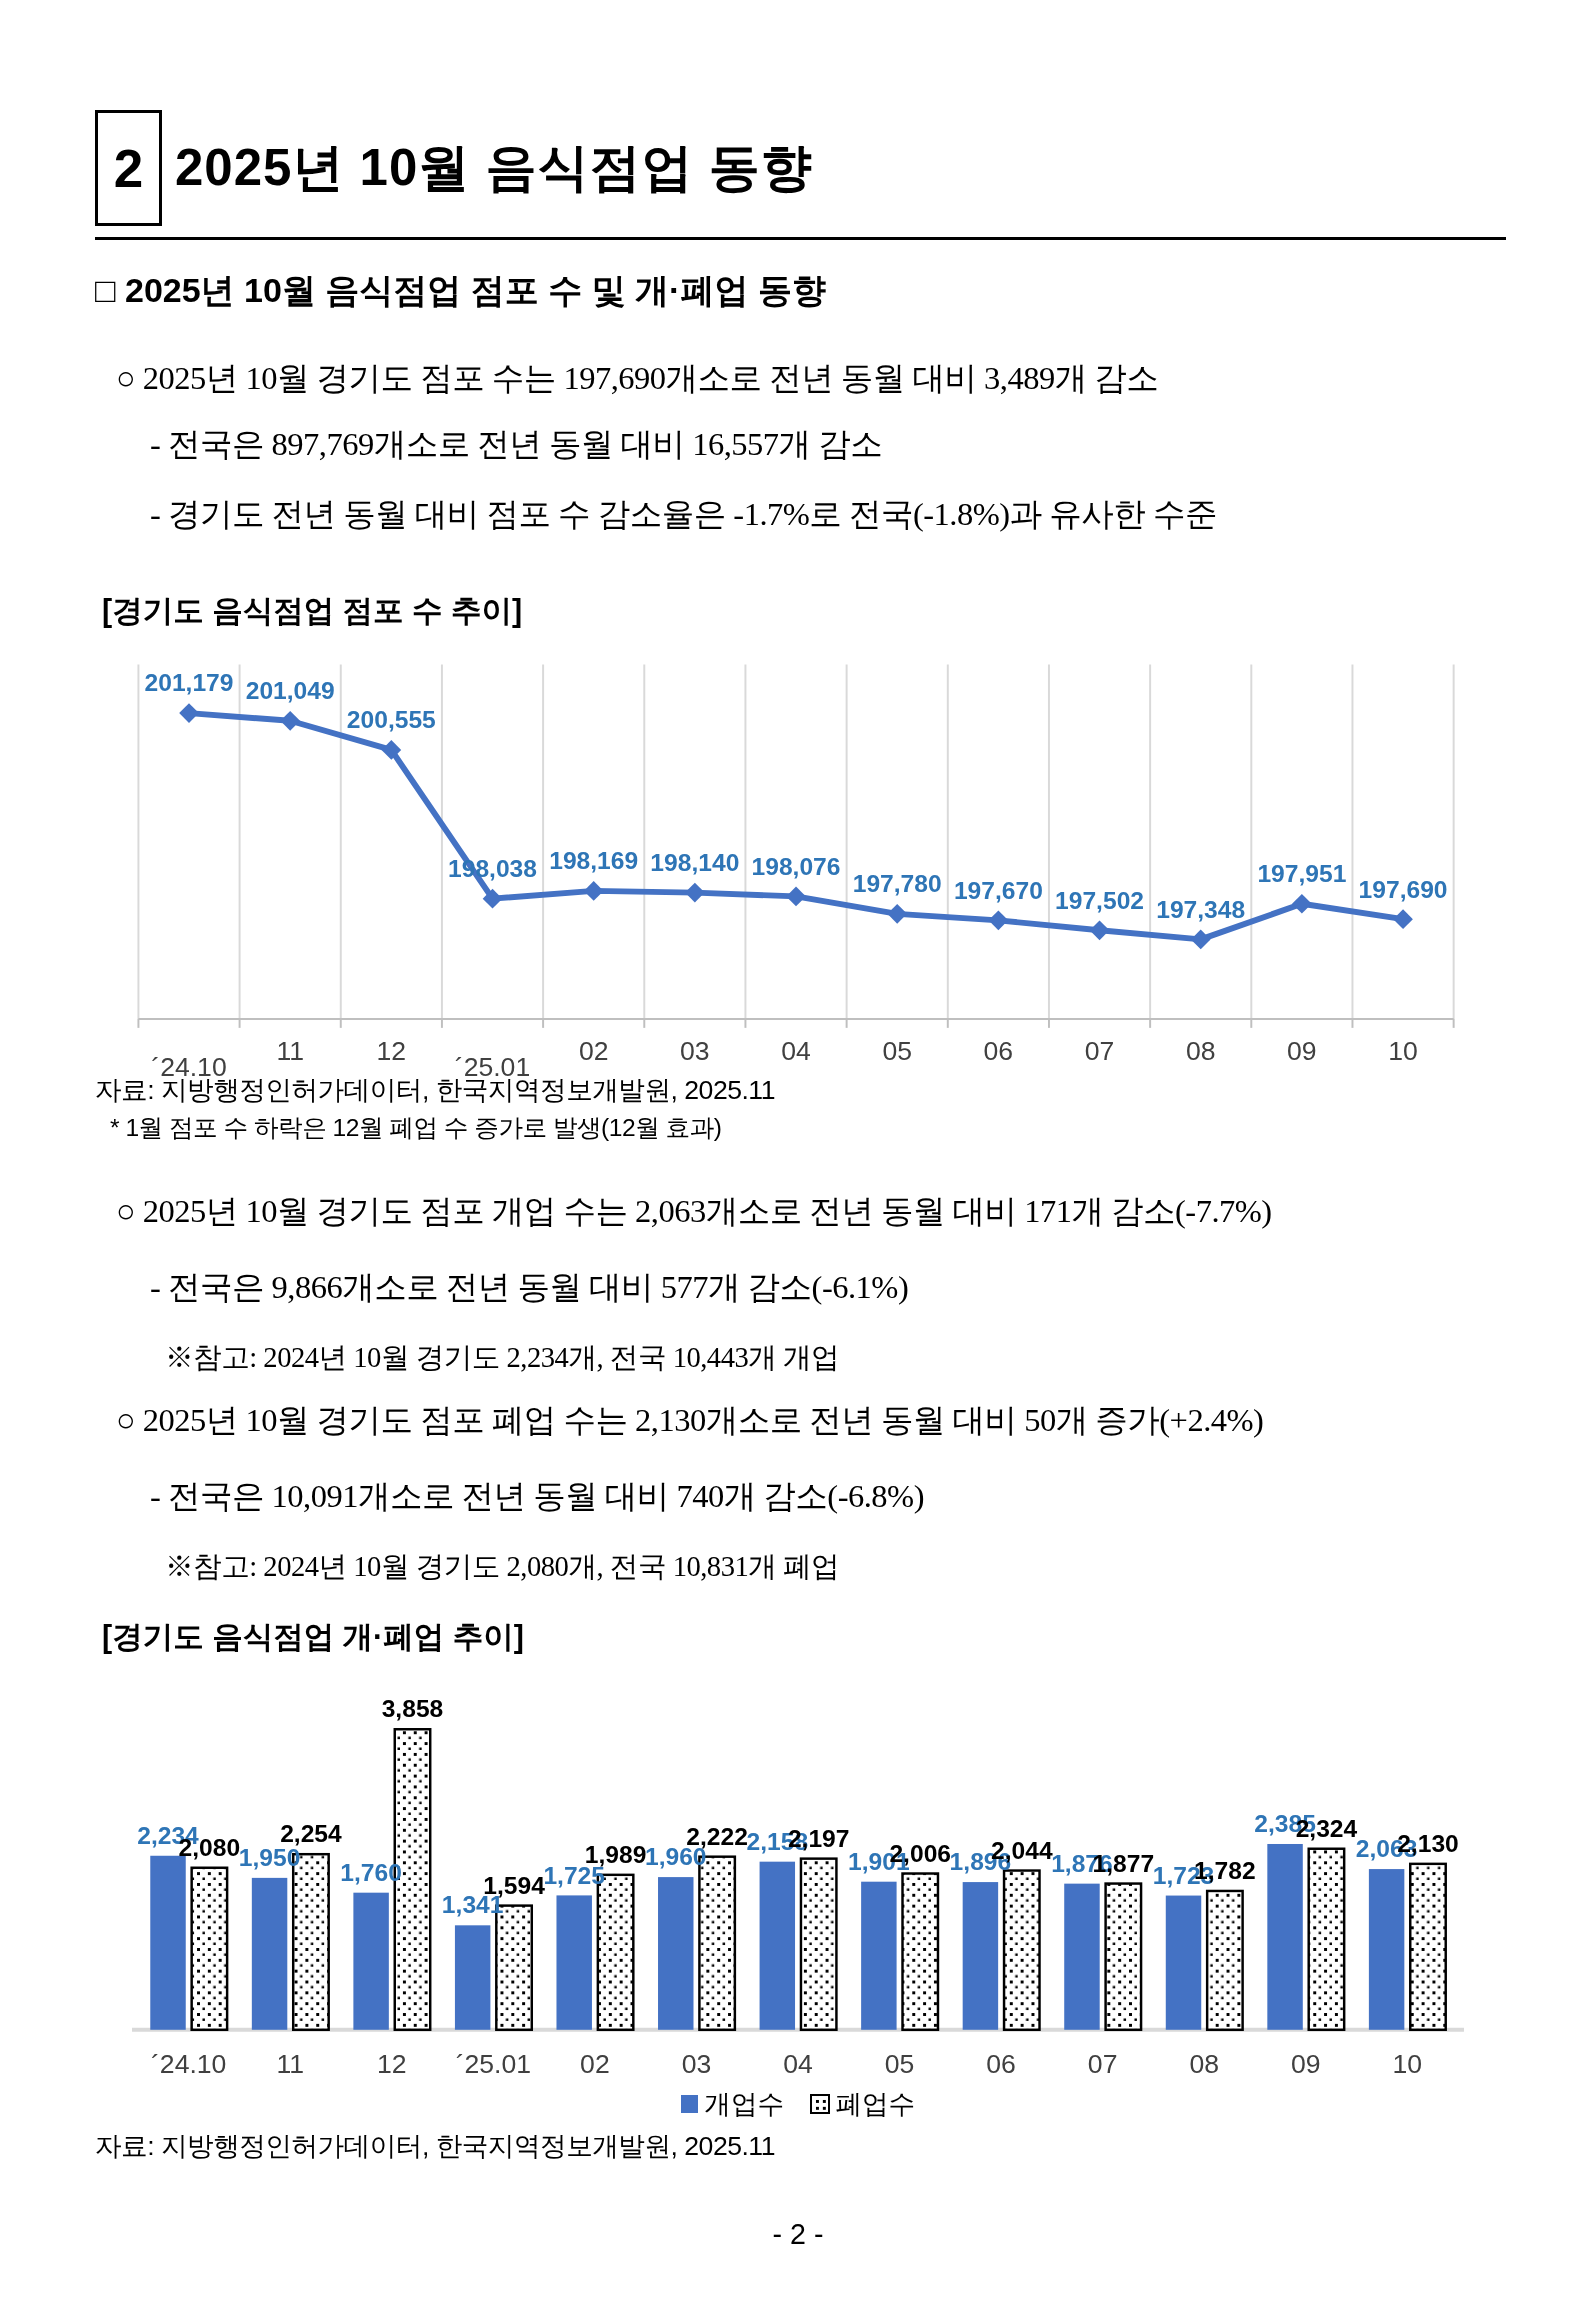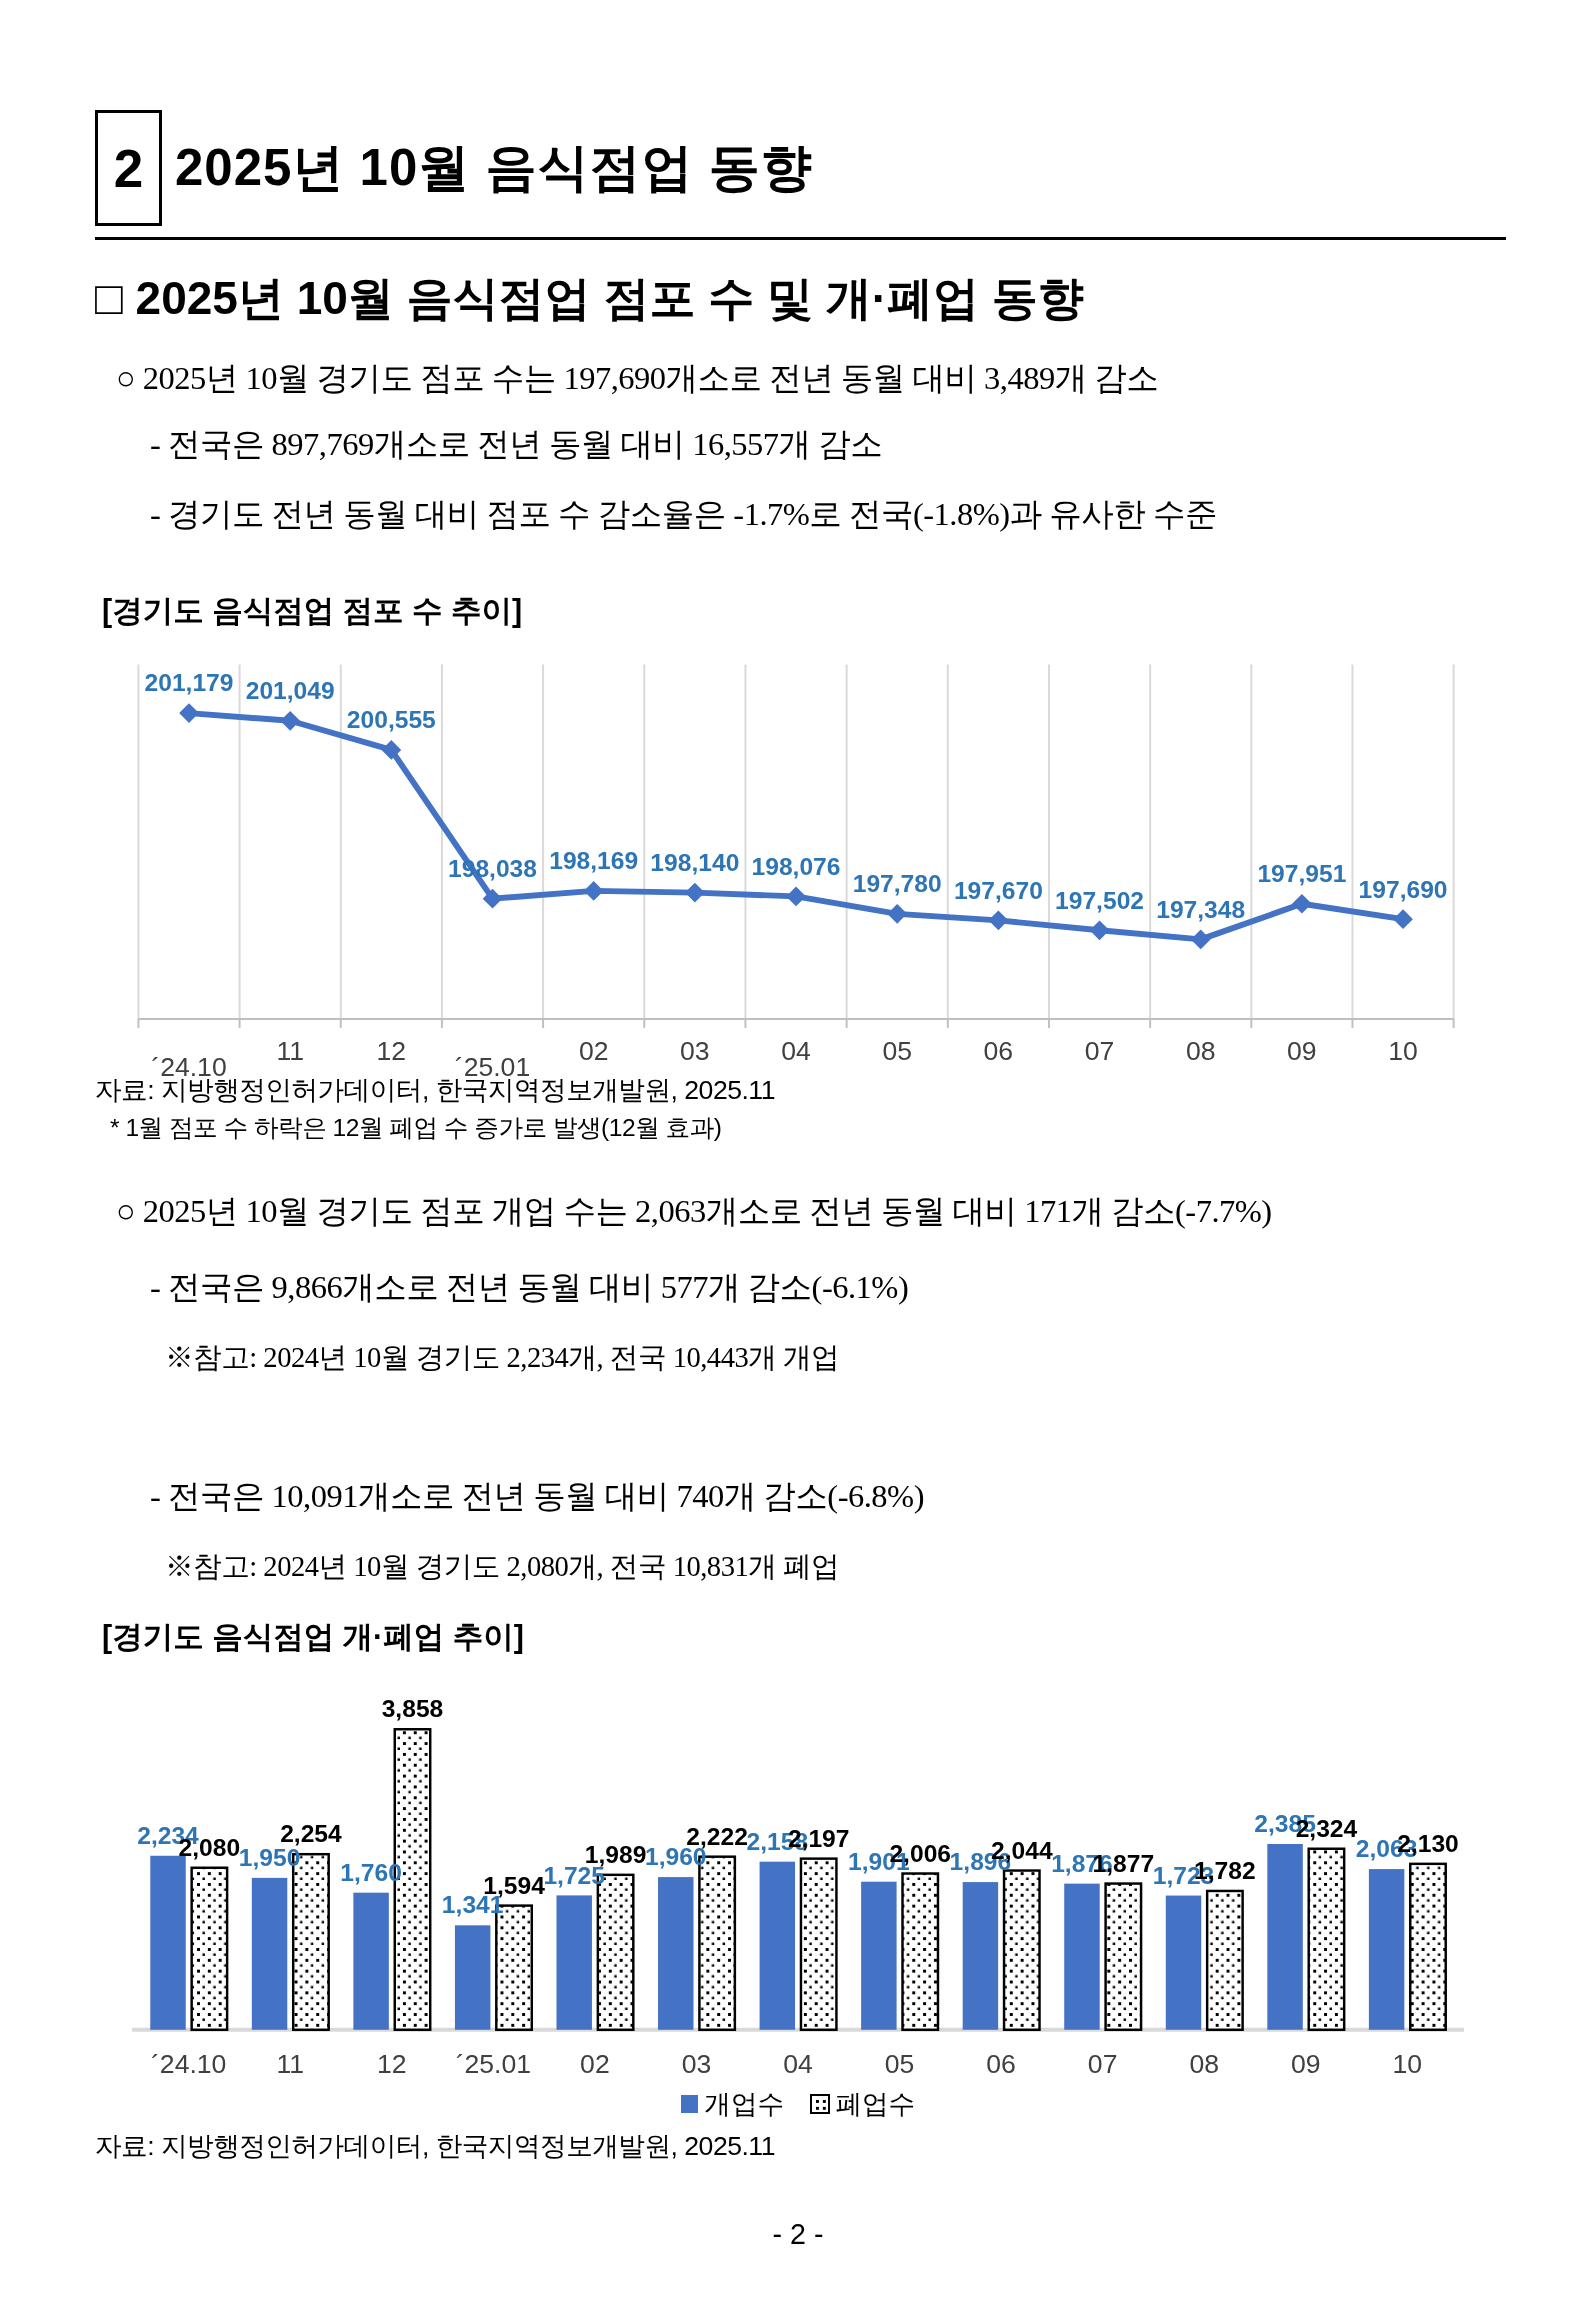--- a/index.html
+++ b/index.html
@@ -9,21 +9,21 @@
   }
   .abs{position:absolute;}
   
   .hdr{position:absolute;left:95px;top:99px;width:1411px;height:138px;
        border-bottom:3.9px solid #000;display:flex;align-items:center;}
   .hdr-num{width:61px;height:110px;border:3px solid #000;display:flex;
        align-items:center;justify-content:center;font-size:53px;font-weight:700;
        font-family:"Liberation Sans",sans-serif;}
   .hdr-title{margin-left:13px;font-size:51px;font-weight:800;letter-spacing:1px;
        font-family:"Liberation Sans",sans-serif;}
-  .section-title{position:absolute;left:95px;top:268px;font-size:46px;font-weight:800;
+  .section-title{position:absolute;left:95px;top:268px;font-size:34px;font-weight:800;
        font-family:"Liberation Sans",sans-serif;letter-spacing:0px;}
   
   .bullet{position:absolute;font-family:"Liberation Serif",serif;font-size:32.5px;
        white-space:nowrap;letter-spacing:-0.5px;}
   .ref{font-size:28.6px;}
   .chart-title{position:absolute;font-size:30.5px;font-weight:800;
        font-family:"Liberation Sans",sans-serif;}
   .src{position:absolute;font-size:26.6px;font-family:"Liberation Sans",sans-serif;letter-spacing:-0.5px;}
   .note{position:absolute;font-size:24.6px;font-family:"Liberation Sans",sans-serif;letter-spacing:-0.5px;}
   .legend{position:absolute;left:0;top:2086px;width:1596px;display:flex;
@@ -126,20 +126,21 @@
       <text x="1424.6153846153848" y="261.6" text-anchor="middle" font-size="25" font-weight="bold" fill="#2E75B6">197,690</text>
       <text x="1424.6153846153848" y="427" text-anchor="middle" font-size="27" fill="#404040">10</text>
     </svg>
 
   <div class="src" style="left:95px;top:1072px;">자료: 지방행정인허가데이터, 한국지역정보개발원, 2025.11</div>
   <div class="note" style="left:110px;top:1111px;">* 1월 점포 수 하락은 12월 폐업 수 증가로 발생(12월 효과)</div>
 
   <div class="bullet" style="left:116px;top:1190px;">○ 2025년 10월 경기도 점포 개업 수는 2,063개소로 전년 동월 대비 171개 감소(-7.7%)</div>
   <div class="bullet" style="left:150px;top:1266px;">- 전국은  9,866개소로 전년 동월 대비 577개 감소(-6.1%)</div>
   <div class="bullet ref" style="left:165px;top:1338px;">※참고: 2024년 10월 경기도 2,234개, 전국 10,443개 개업</div>
+  <div class="bullet" style="left:116px;top:1399px;">○ 2025년 10월 경기도 점포 폐업 수는 2,130개소로 전년 동월 대비 50개 증가(+2.4%)</div>
   <div class="bullet" style="left:150px;top:1475px;">- 전국은  10,091개소로 전년 동월 대비 740개 감소(-6.8%)</div>
   <div class="bullet ref" style="left:165px;top:1547px;">※참고: 2024년 10월 경기도 2,080개, 전국 10,831개 폐업</div>
 
   <div class="chart-title" style="left:102px;top:1617px;">[경기도 음식점업 개·폐업 추이]</div>
   <svg id="bar-chart-svg" class="abs" style="left:0;top:1675px;" width="1596" height="414" viewBox="0 0 1620 420">
       <defs>
         <pattern id="dotpat" width="11" height="11" patternUnits="userSpaceOnUse">
           <rect width="11" height="11" fill="#fff"></rect>
           <rect x="2" y="2" width="3" height="3" fill="#000"></rect>
           <rect x="7.5" y="7.5" width="2.5" height="2.5" fill="#000"></rect>

